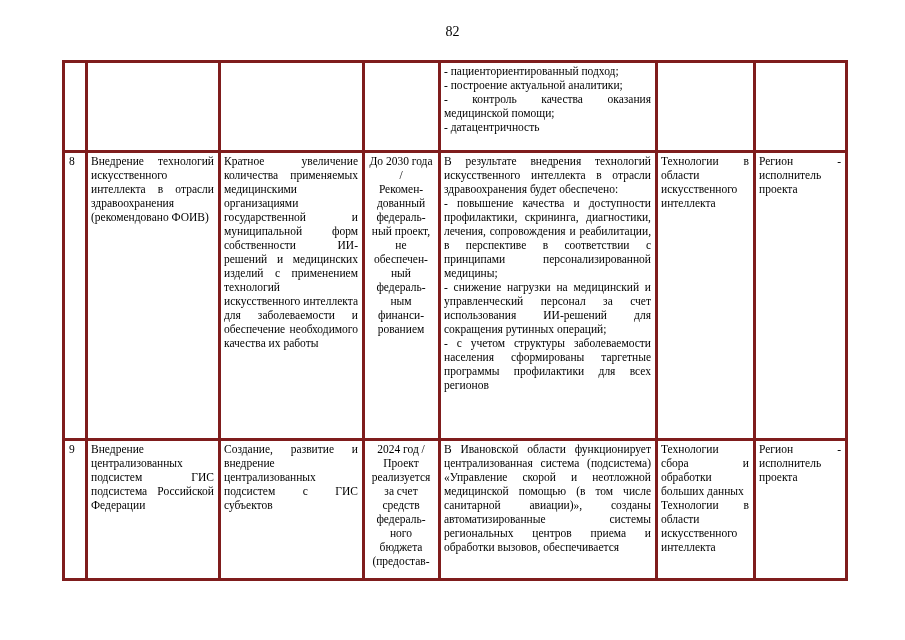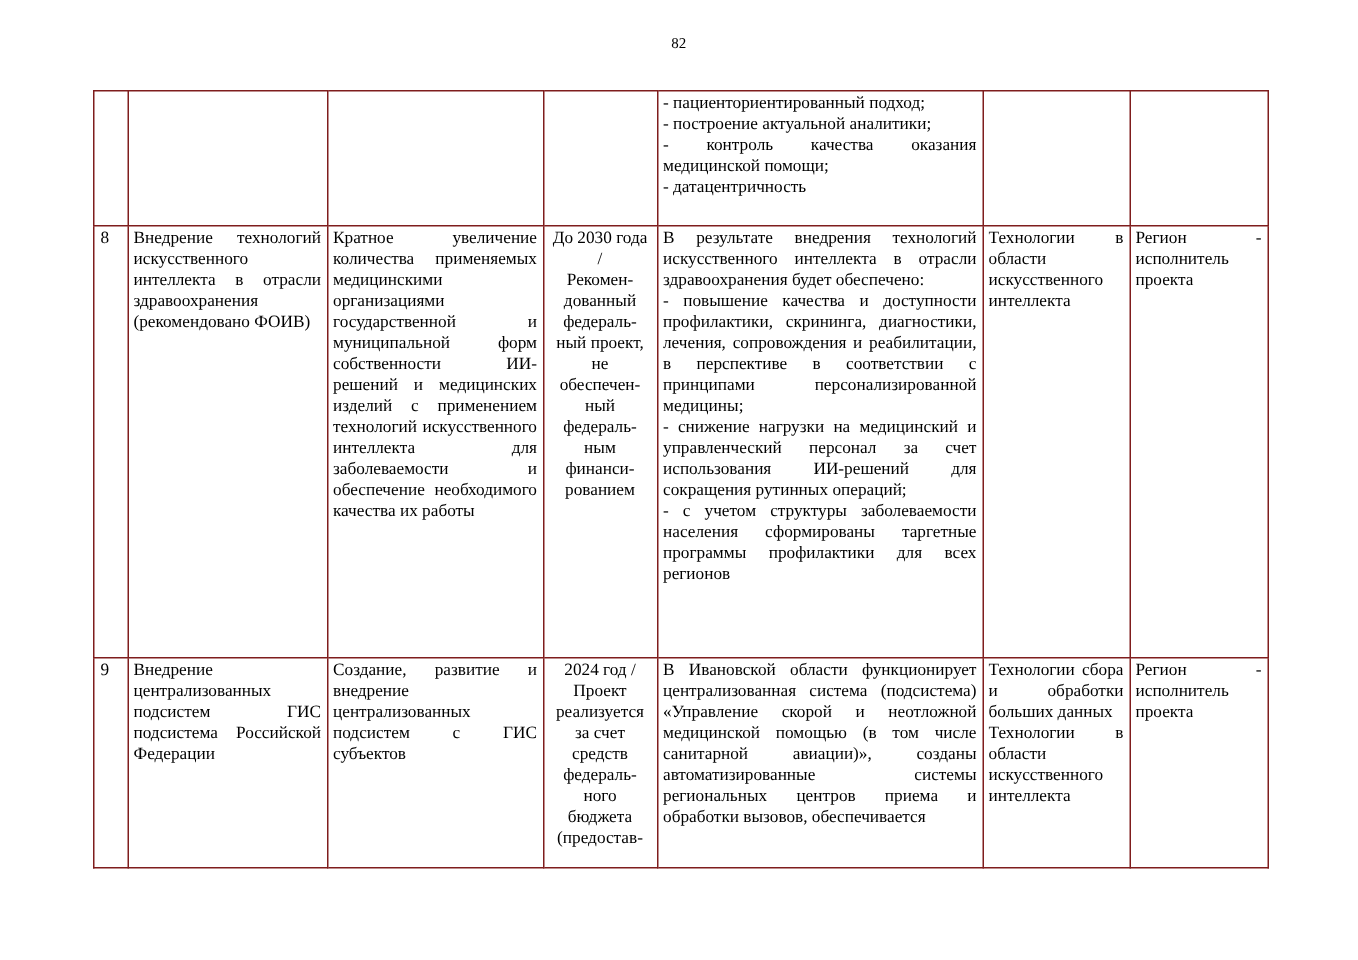--- a/index.html
+++ b/index.html
@@ -1,21 +1,21 @@
 <!DOCTYPE html>
 <html><head>
 <meta charset="utf-8">
 <style>
   * { margin:0; padding:0; box-sizing:border-box; }
   html,body { width:905px; height:640px; background:#ffffff; color:#000;
     font-family:"Liberation Serif", serif; overflow:hidden; }
   .page { position:relative; width:905px; height:640px; background:#fff; }
-  .page-number { margin-top:24px; height:16px; text-align:center; font-size:10px; }
+  .page-number { margin-top:24px; height:16px; text-align:center; font-size:14px; }
   table.doc { border-collapse:collapse; table-layout:fixed; margin:20px 0 0 62px; width:783px; }
-  td { border:1px solid #7f1d1d; vertical-align:top; padding:1px 4px 1px 3px;
+  td { border:3px solid #7f1d1d; vertical-align:top; padding:1px 4px 1px 3px;
     font-size:11.5px; line-height:14px; text-align:justify; word-wrap:break-word; }
   .cw { overflow:hidden; white-space:pre-line; }
   td.col-num { text-align:left; padding-left:4px; }
   td.col-time .cw { text-align:center; }
   td.col-tech .cw, td.col-region .cw { text-align:justify; }
   tr.r0 { height:90px; }  tr.r0 .cw { max-height:86px; }
   tr.r8 { height:288px; } tr.r8 .cw { max-height:284px; }
   tr.r9 { height:140px; } tr.r9 .cw { max-height:136px; }
 </style>
 </head>

